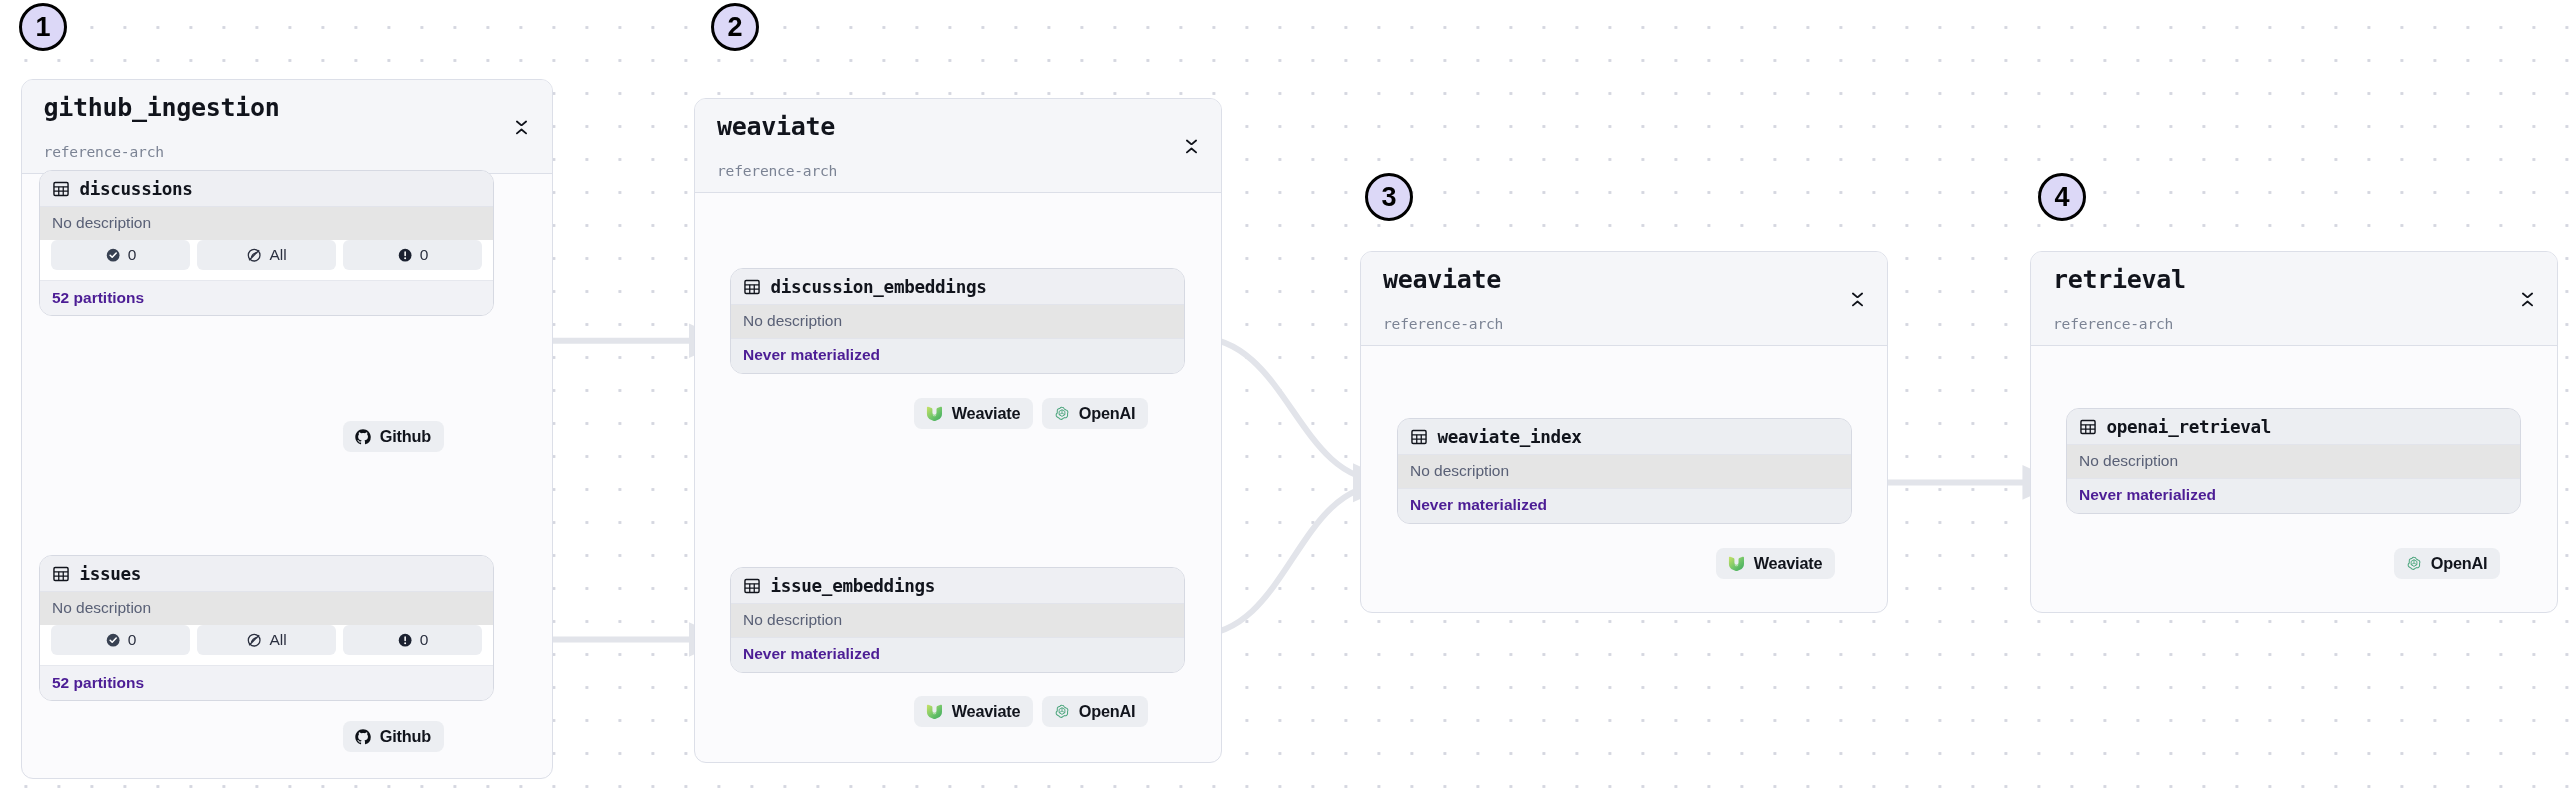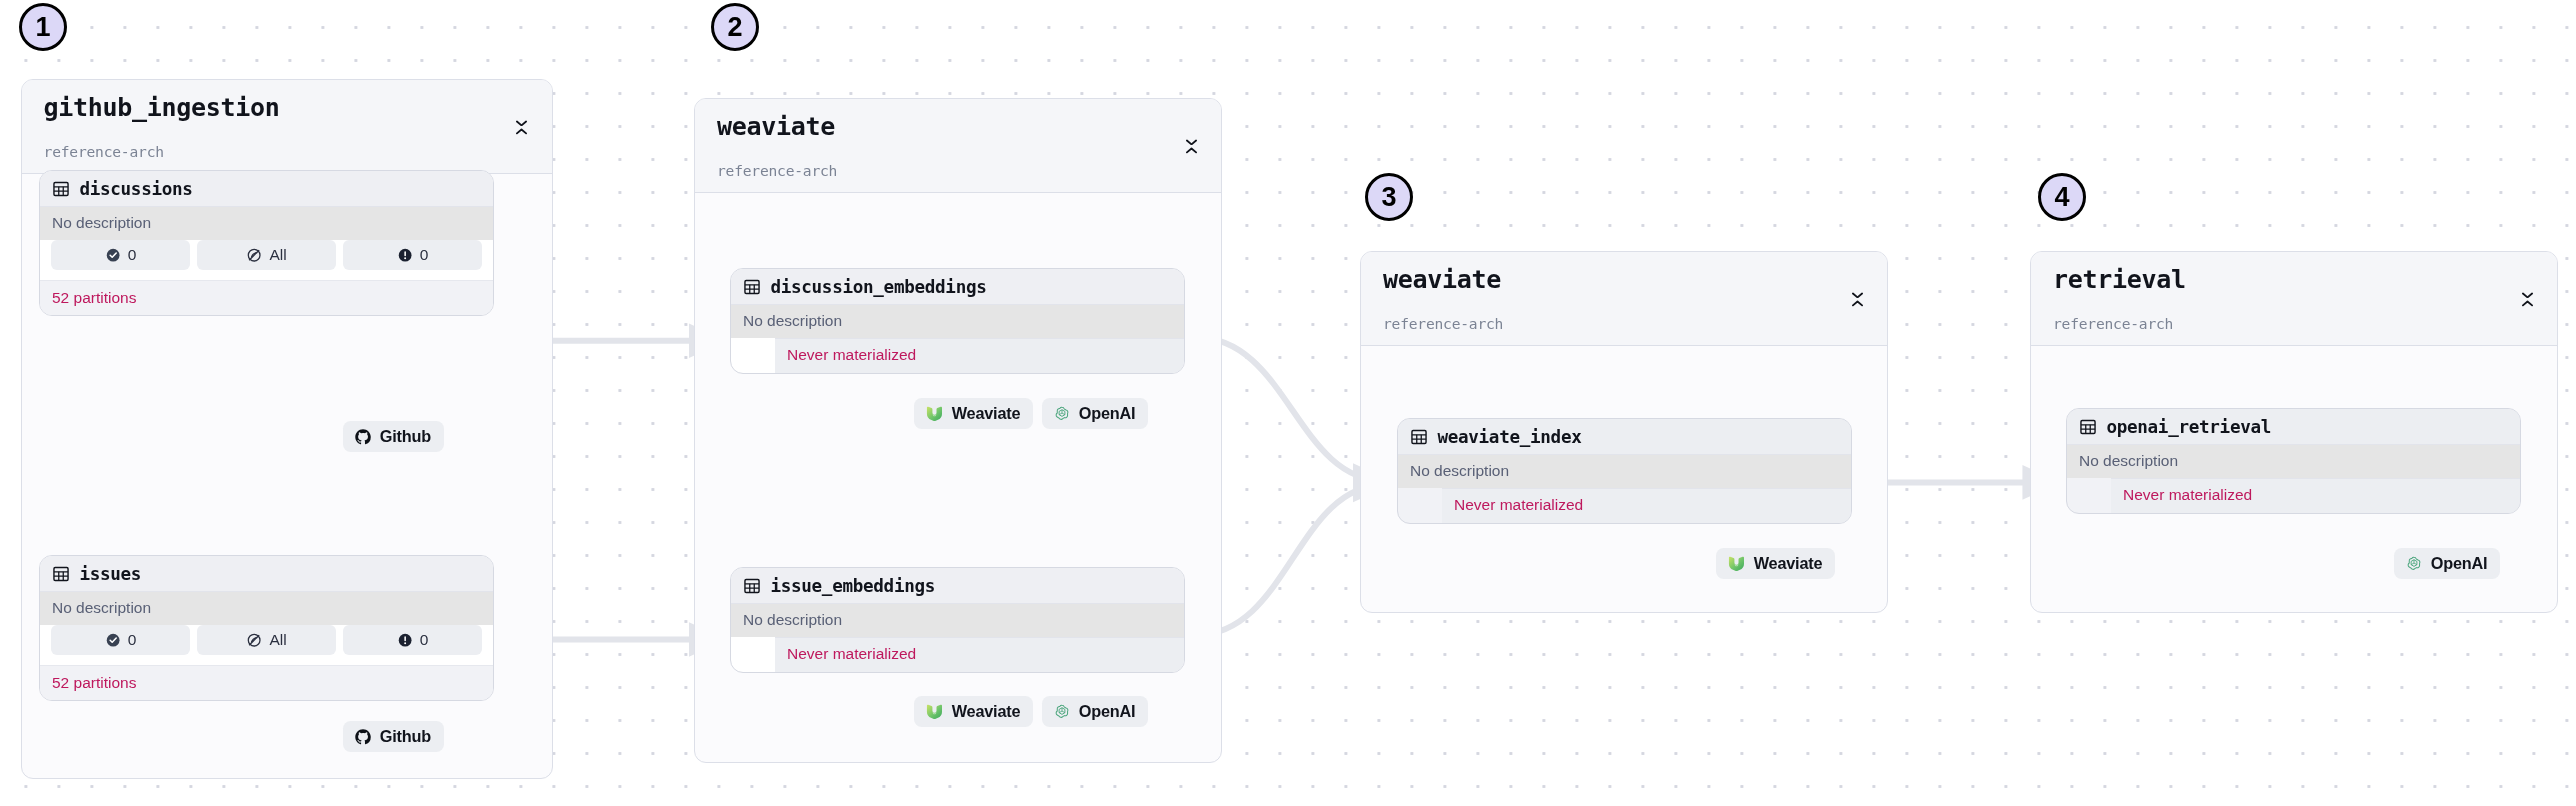--- a/index.html
+++ b/index.html
@@ -153,28 +153,28 @@
     background: #eceef2;
     border-radius: 6px;
     padding: 6px 3.4px;
     font-size: 15.5px;
     color: #2b3040;
   }
   .status-pill svg { display: block; flex: 0 0 auto; }
   .asset-foot {
     padding: 7.7px 12px 8.6px 12px;
     font-size: 15.5px;
-    color: #be185d;
+    color: #4c1d95;
     background: #f1f2f6;
     border-top: 0.9px solid #e6e8ee;
+    font-weight: bold;
   }
   .asset-foot.never {
     background: #eceef2;
     border-top: 0.9px solid #e2e4eb;
-    margin-left: 44px;
   }
 
   
   .badge-row {
     position: absolute;
     display: flex;
     gap: 8.6px;
     align-items: center;
     z-index: 12;
   }

